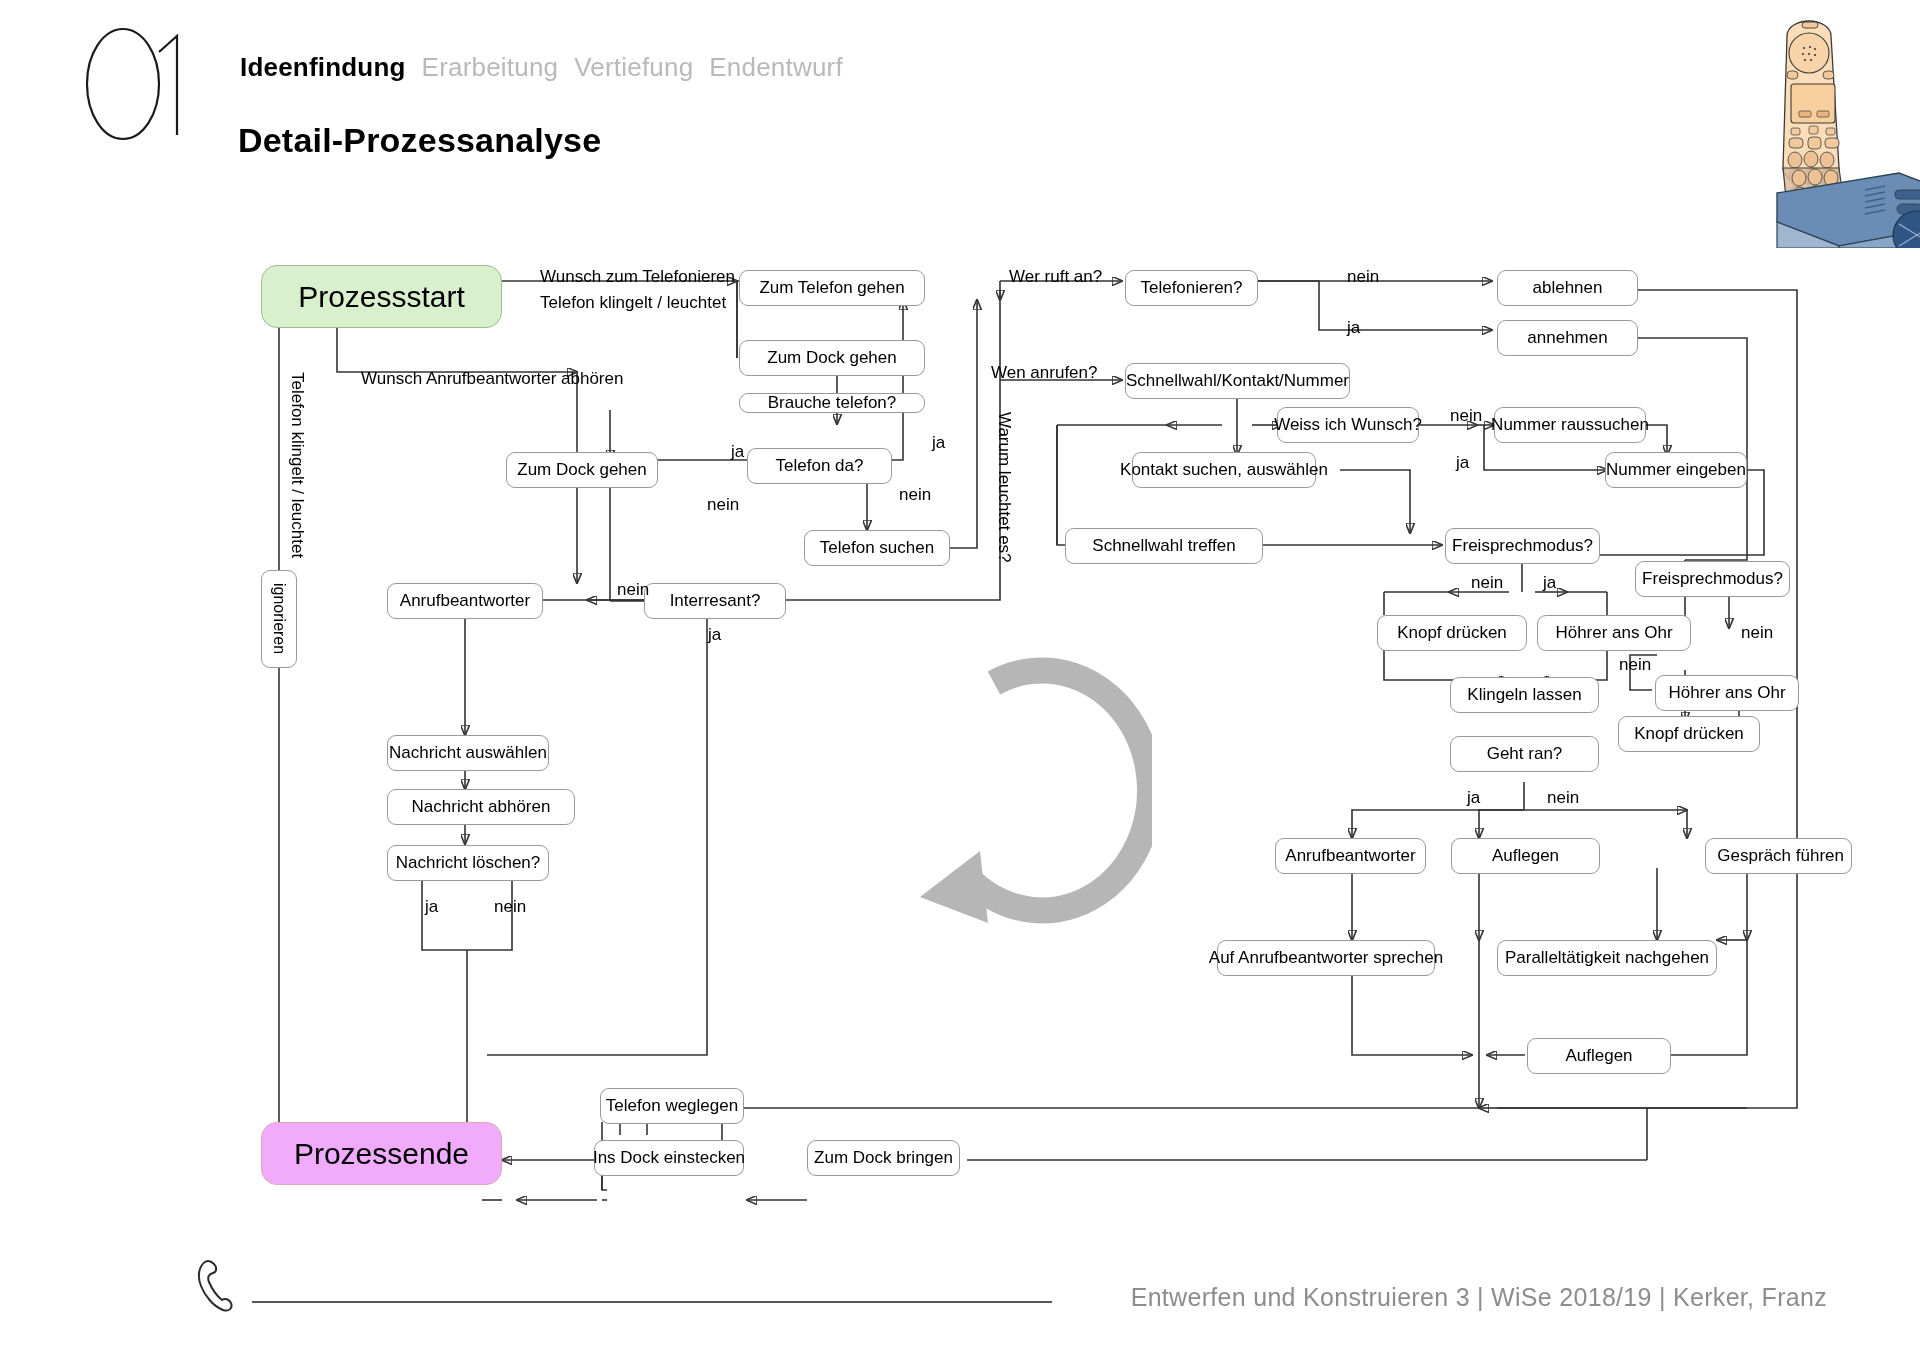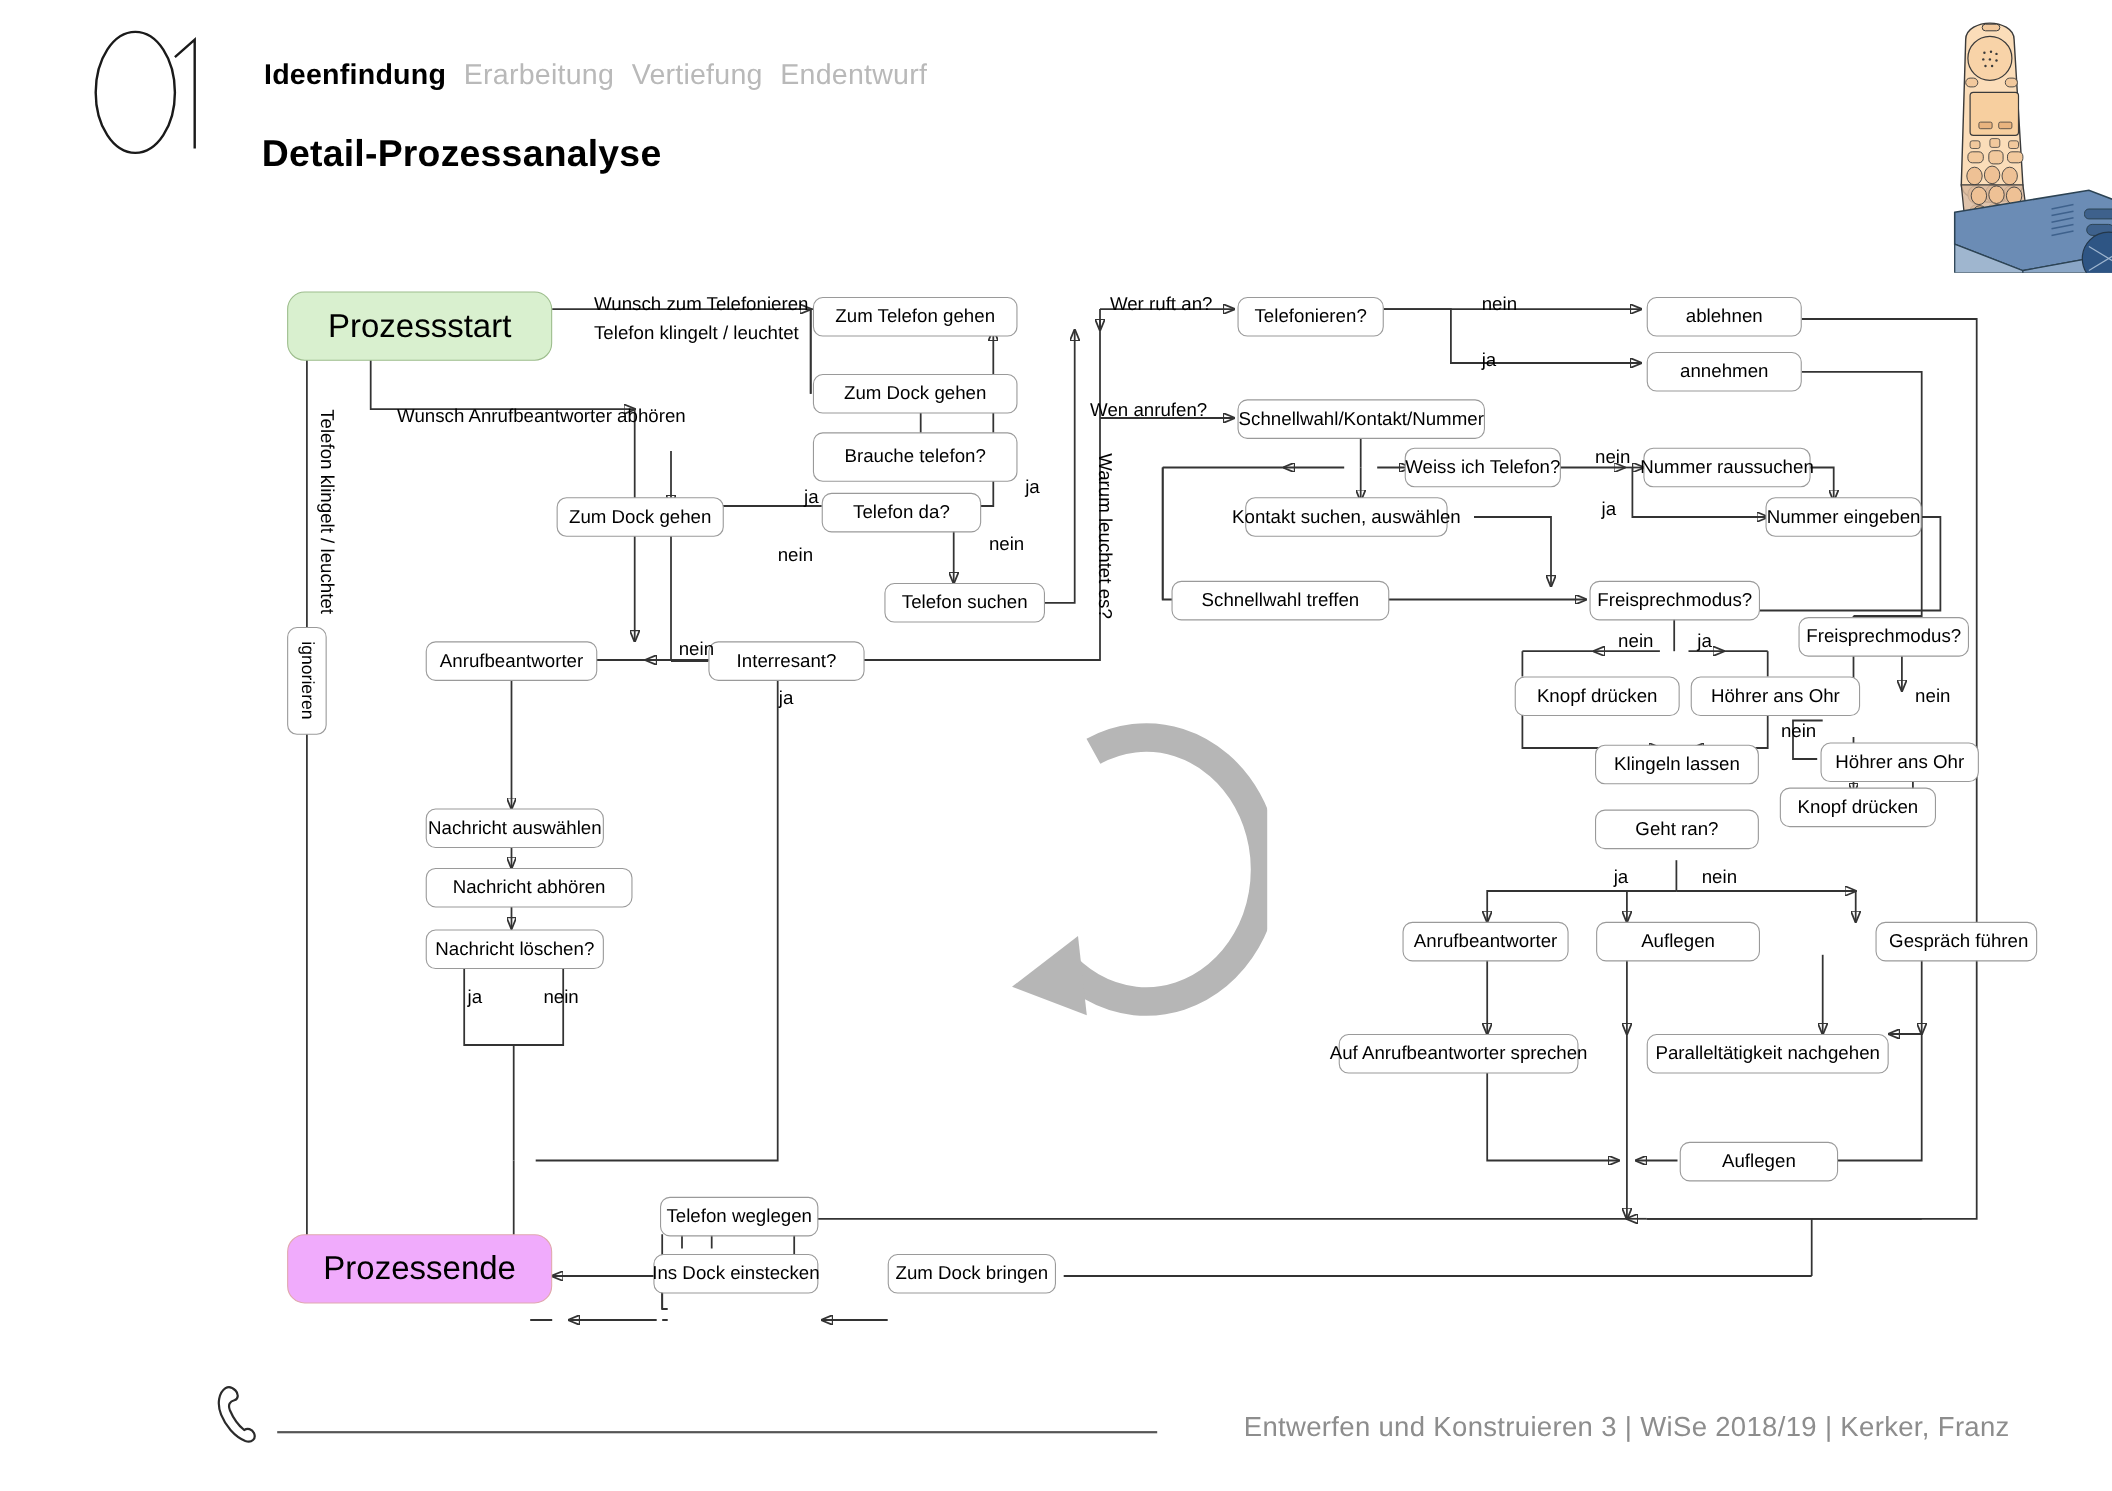--- a/index.html
+++ b/index.html
@@ -363,21 +363,21 @@
     </div>
 
     <div class="node" style="left:692px;top:270px;width:186px;height:36px;">
       <span>Zum Telefon gehen</span>
     </div>
 
     <div class="node" style="left:692px;top:340px;width:186px;height:36px;">
       <span>Zum Dock gehen</span>
     </div>
 
-    <div class="node" style="left:692px;top:393px;width:186px;height:45px;">
+    <div class="node" style="left:692px;top:393px;width:186px;height:20px;">
       <span>Brauche telefon?</span>
     </div>
 
     <div class="node" style="left:700px;top:448px;width:145px;height:36px;">
       <span>Telefon da?</span>
     </div>
 
     <div class="node" style="left:757px;top:530px;width:146px;height:36px;">
       <span>Telefon suchen</span>
     </div>
@@ -420,21 +420,21 @@
 
     <div class="node" style="left:1450px;top:320px;width:141px;height:36px;">
       <span>annehmen</span>
     </div>
 
     <div class="node" style="left:1078px;top:363px;width:225px;height:36px;">
       <span>Schnellwahl/Kontakt/Nummer</span>
     </div>
 
     <div class="node" style="left:1230px;top:407px;width:142px;height:36px;">
-      <span>Weiss ich Telefon?</span>
+      <span>Weiss ich Wunsch?</span>
     </div>
 
     <div class="node" style="left:1447px;top:407px;width:152px;height:36px;">
       <span>Nummer raussuchen</span>
     </div>
 
     <div class="node" style="left:1558px;top:452px;width:142px;height:36px;">
       <span>Nummer eingeben</span>
     </div>
 

